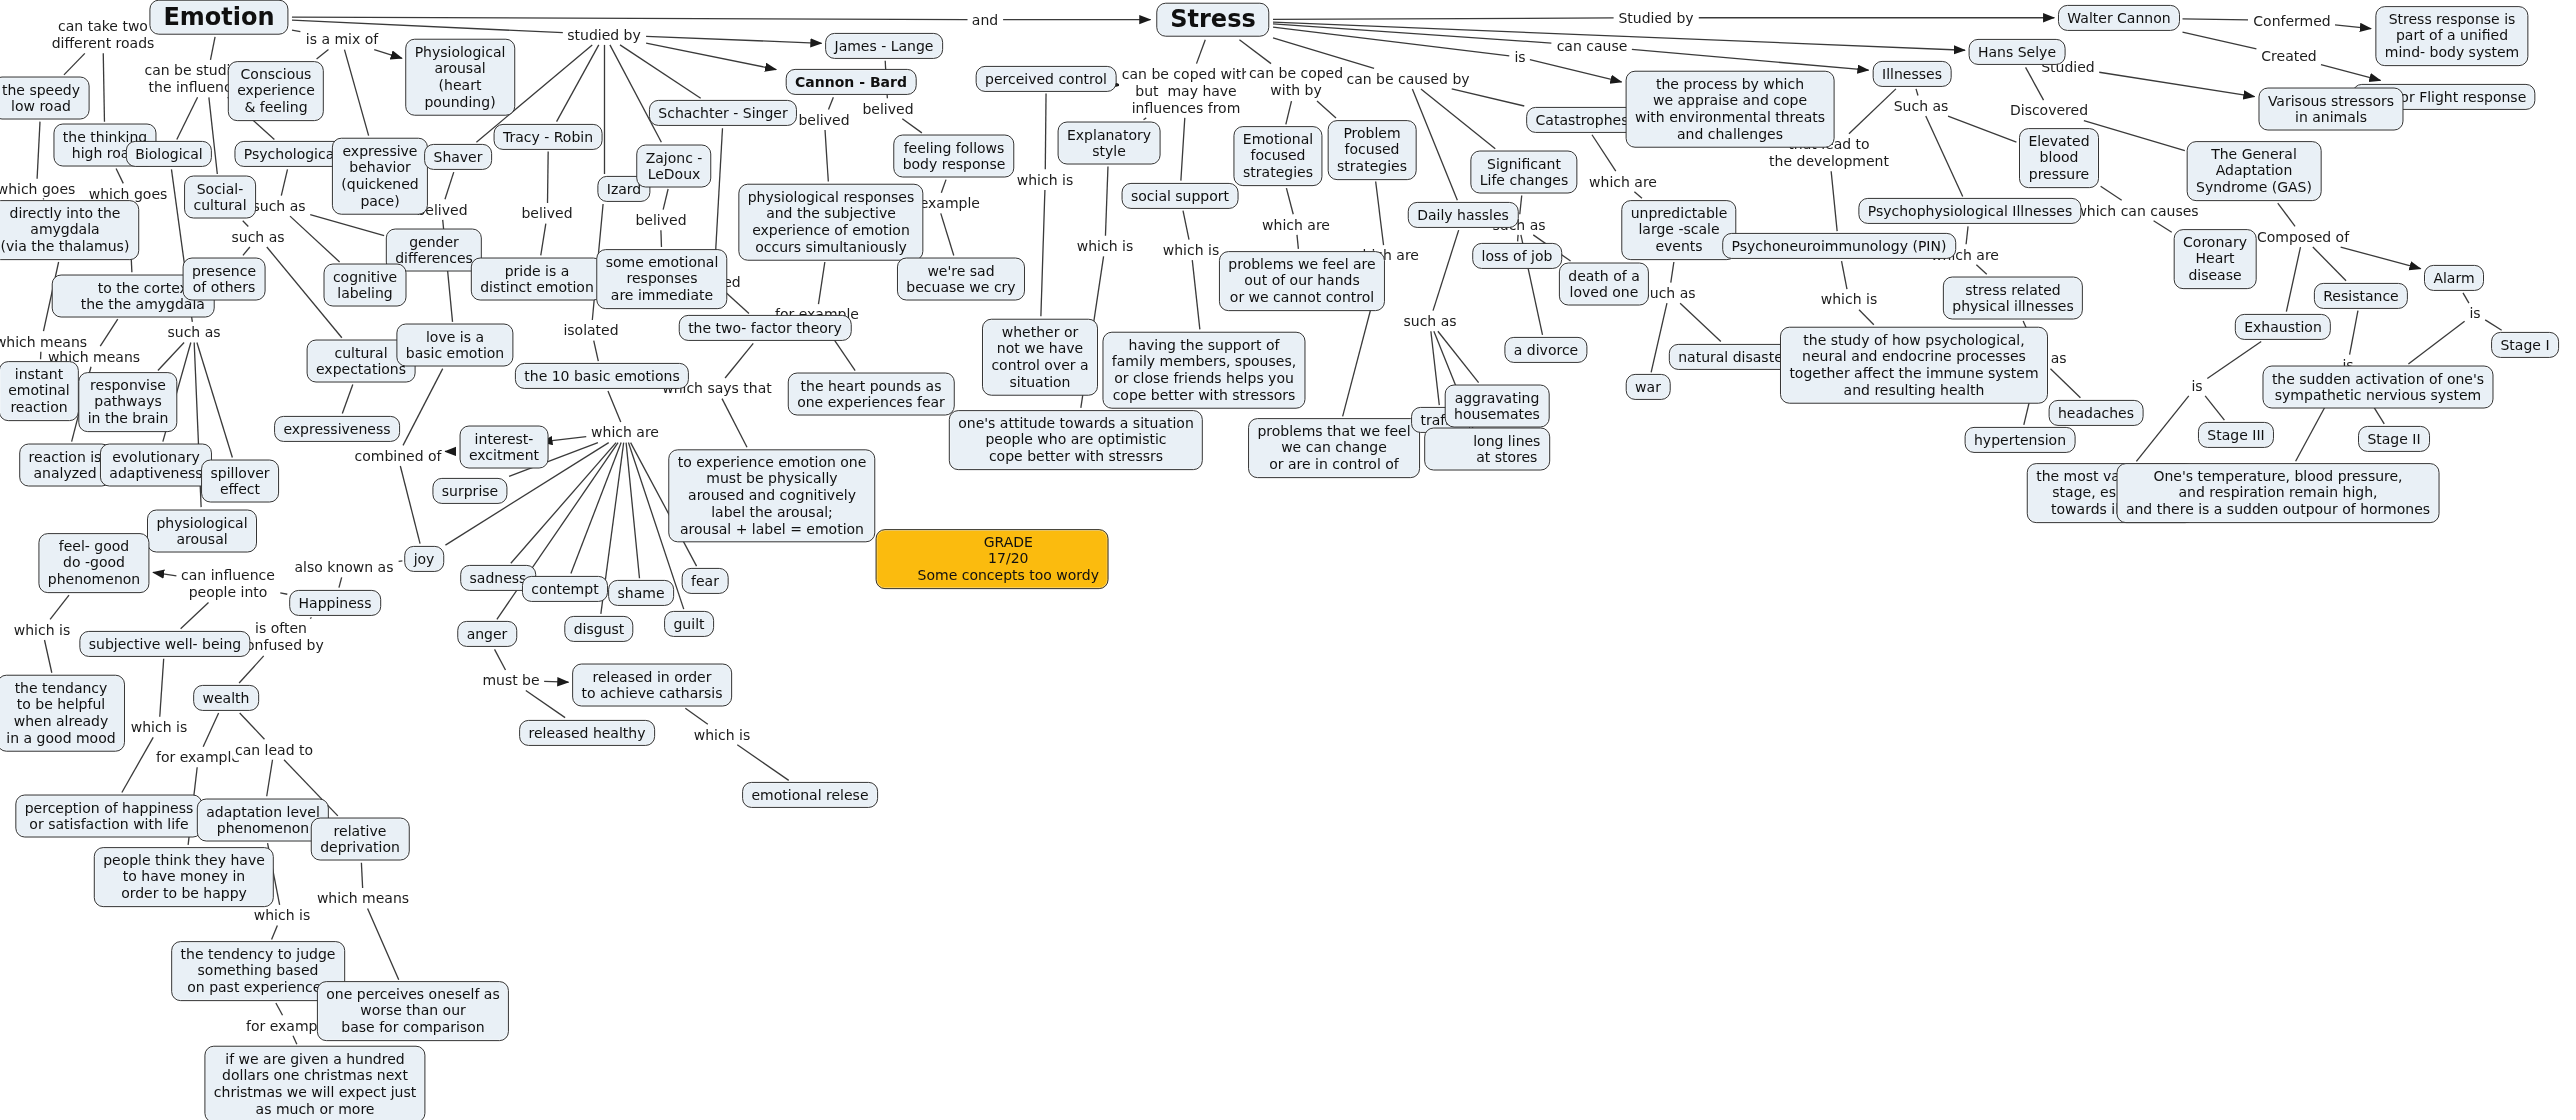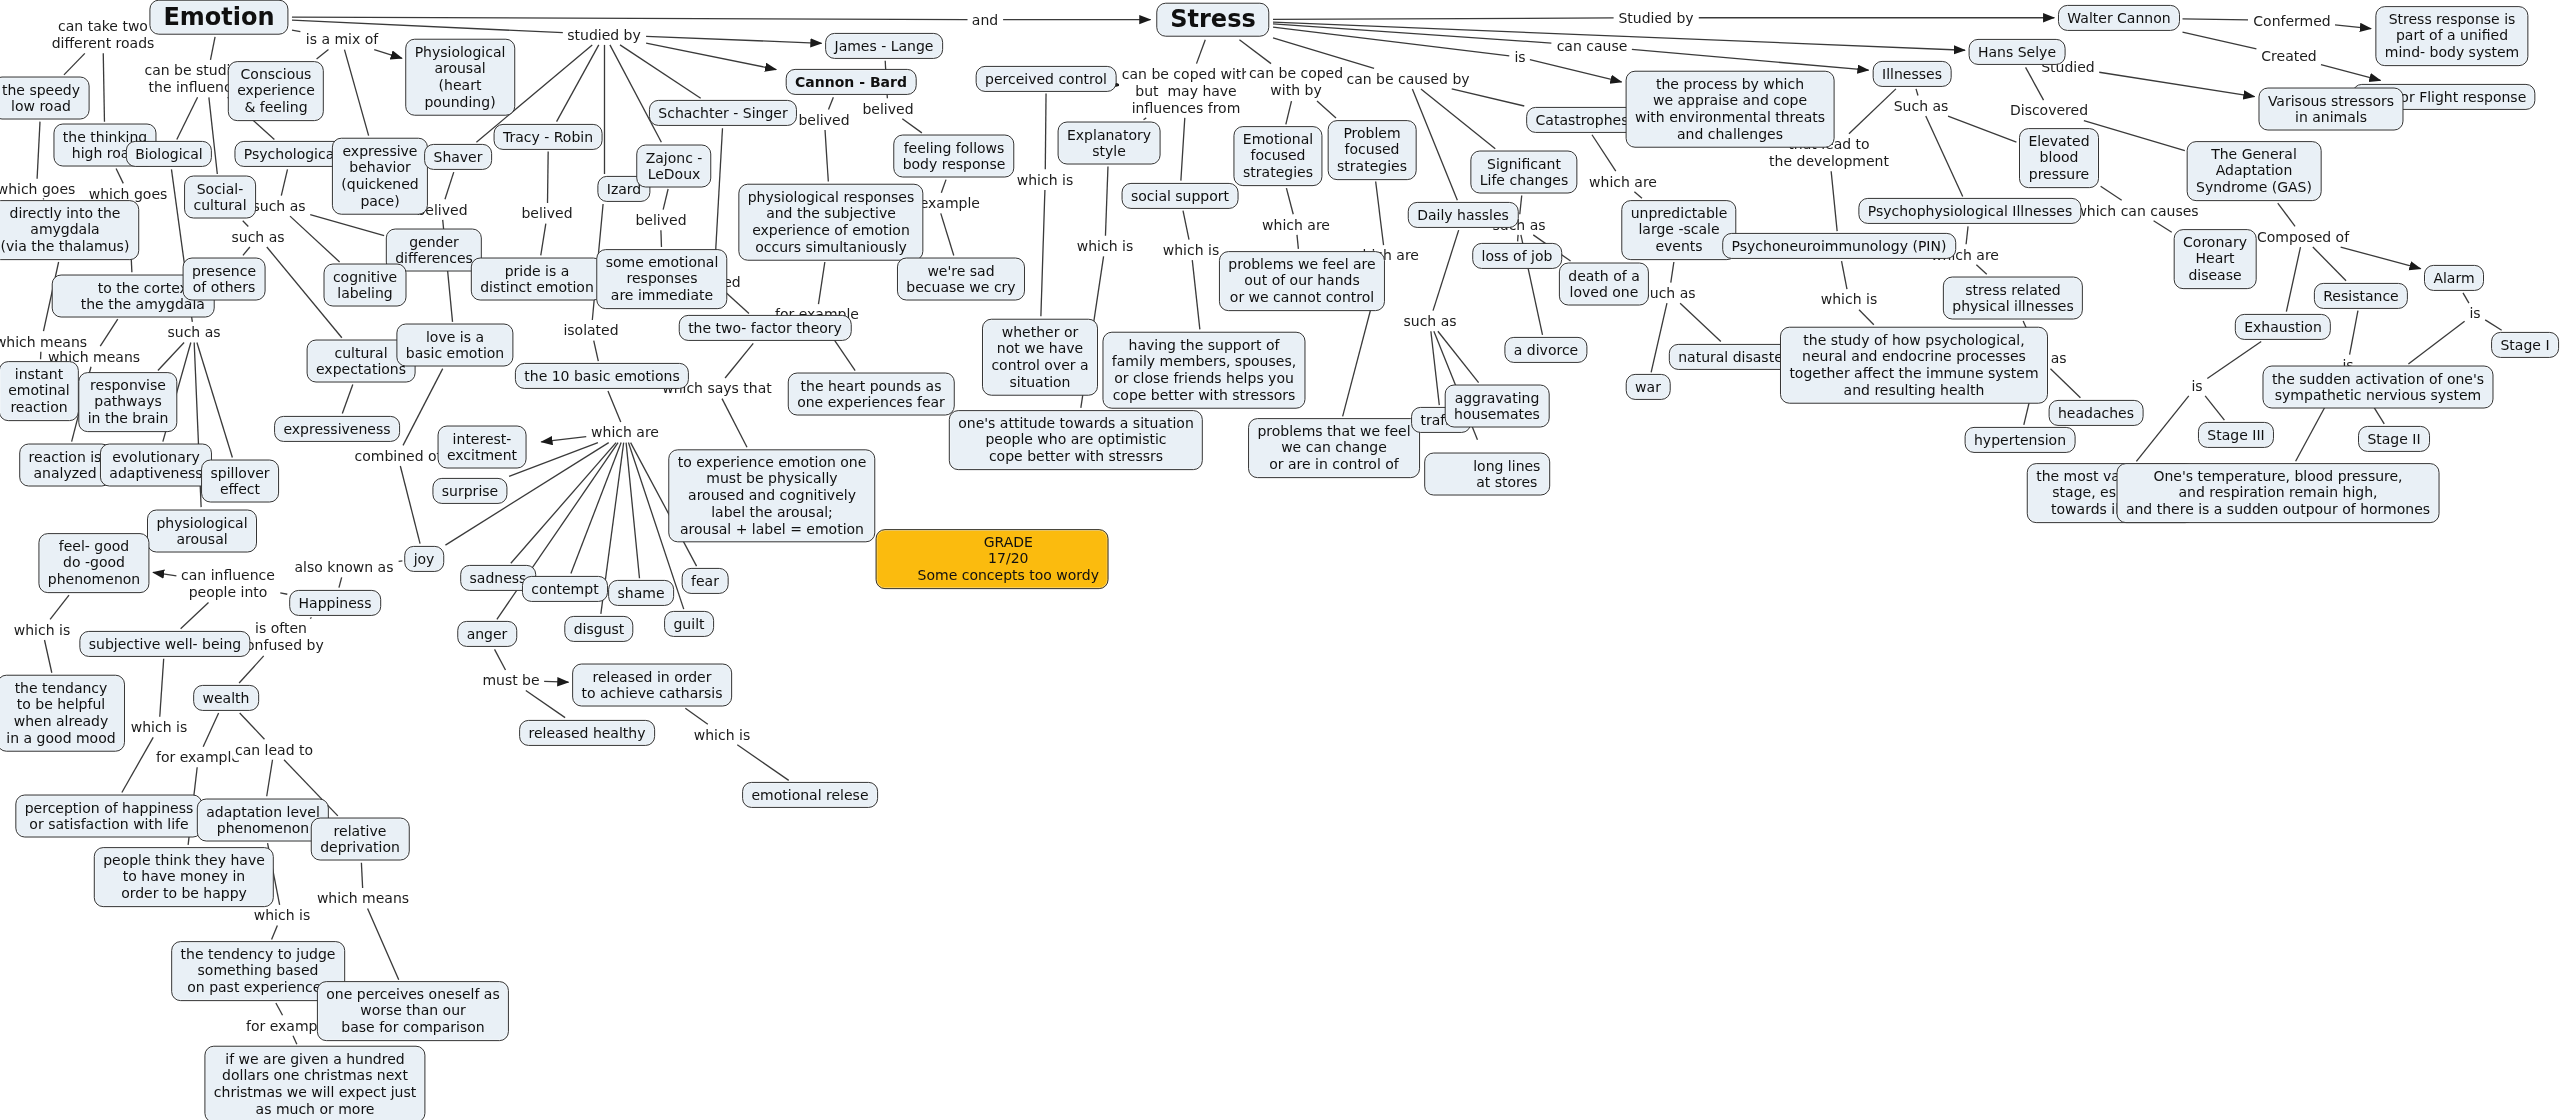--- a/index.html
+++ b/index.html
@@ -271,21 +271,21 @@
     <div class="node" style="left: 851px; top: 82px; font-weight: bold;">Cannon - Bard</div>
     <div class="node" style="left: 884px; top: 46px;">James - Lange</div>
     <div class="node" style="left: 537px; top: 279px;">pride is a
 distinct emotion</div>
     <div class="node" style="left: 662px; top: 279px;">some emotional
 responses
 are immediate</div>
     <div class="node" style="left: 455px; top: 345px;">love is a
 basic emotion</div>
     <div class="node" style="left: 602px; top: 376px;">the 10 basic emotions</div>
-    <div class="node" style="left: 482px; top: 447px;">interest-
+    <div class="node" style="left: 504px; top: 447px;">interest-
 excitment</div>
     <div class="node" style="left: 470px; top: 491px;">surprise</div>
     <div class="node" style="left: 424px; top: 559px;">joy</div>
     <div class="node" style="left: 498px; top: 578px;">sadness</div>
     <div class="node" style="left: 565px; top: 589px;">contempt</div>
     <div class="node" style="left: 641px; top: 593px;">shame</div>
     <div class="node" style="left: 599px; top: 629px;">disgust</div>
     <div class="node" style="left: 705px; top: 581px;">fear</div>
     <div class="node" style="left: 689px; top: 624px;">guilt</div>
     <div class="node" style="left: 487px; top: 634px;">anger</div>
@@ -365,21 +365,21 @@
     <div class="node" style="left: 1524px; top: 172px;">Significant
 Life changes</div>
     <div class="node" style="left: 1582px; top: 120px;">Catastrophes</div>
     <div class="node" style="left: 1517px; top: 256px;">loss of job</div>
     <div class="node" style="left: 1604px; top: 284px;">death of a
 loved one</div>
     <div class="node" style="left: 1546px; top: 350px;">a divorce</div>
     <div class="node" style="left: 1441px; top: 420px;">traffic</div>
     <div class="node" style="left: 1497px; top: 406px;">aggravating
 housemates</div>
-    <div class="node" style="left: 1487px; top: 474px; padding-left: 48px;">long lines
+    <div class="node" style="left: 1487px; top: 449px; padding-left: 48px;">long lines
 at stores</div>
     <div class="node" style="left: 1648px; top: 387px;">war</div>
     <div class="node" style="left: 1737px; top: 357px;">natural disasters</div>
     <div class="node" style="left: 1679px; top: 230px;">unpredictable
 large -scale
 events</div>
     <div class="node" style="left: 1730px; top: 109px;">the process by which
 we appraise and cope
 with environmental threats
 and challenges</div>

